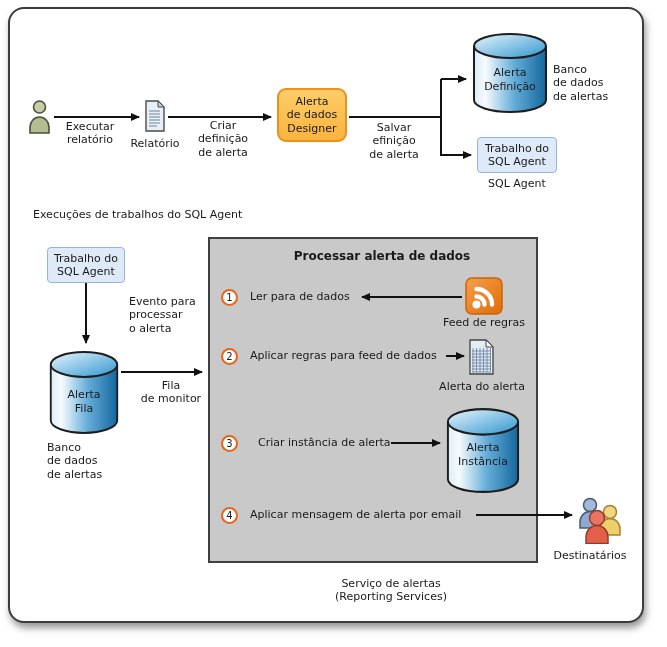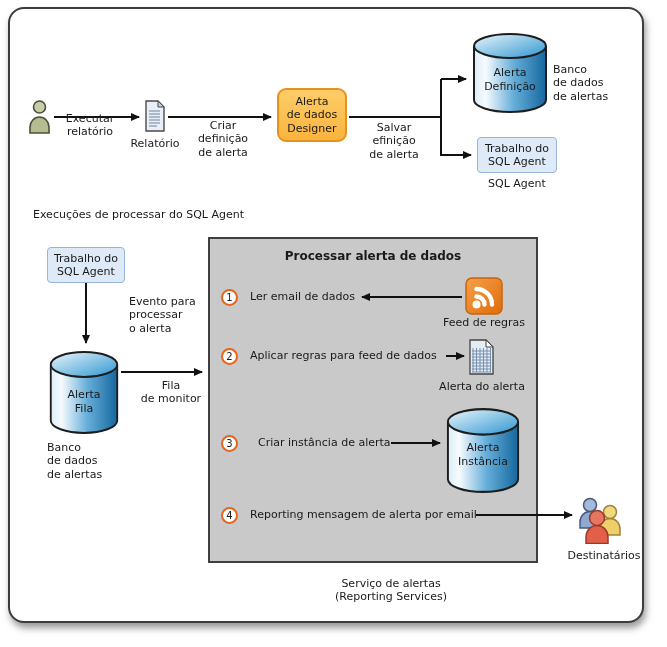--- a/index.html
+++ b/index.html
@@ -15,21 +15,21 @@
     left:8px;top:7px;width:632px;height:612px;background:#ffffff;
     border:2px solid #3c3c3c;border-radius:16px;
     box-shadow:2px 5px 7px rgba(70,70,70,0.55);
     z-index:0;
   }
   .panel{
     left:208px;top:237px;width:330px;height:326px;
     background:#c9c9c9;border:2px solid #3f3f3f;box-sizing:border-box;
     z-index:1;
   }
-  .panel-title{font-weight:bold;font-size:12px;}
+  .panel-title{font-weight:bold;font-size:12px;margin-left:9px;}
   .obox{
     left:277px;top:88px;width:70px;height:54px;
     background:linear-gradient(#fdcd68,#fab43e);
     border:2px solid #e8921e;border-radius:9px;box-sizing:border-box;
     display:flex;align-items:center;justify-content:center;z-index:3;
   }
   .bbox{
     background:#deeaf8;border:1.5px solid #94b4da;border-radius:4px;
     box-sizing:border-box;display:flex;align-items:center;justify-content:center;
     z-index:3;
@@ -95,21 +95,21 @@
     <path d="M446,356 H464" marker-end="url(#ah)"></path>
     <path d="M391,443 H440" marker-end="url(#ah)"></path>
     <path d="M476,515 H572" marker-end="url(#ah)"></path>
   </g>
 </svg>
 
 <svg class="abs icon" style="left:28px;top:100px" width="23" height="34" viewBox="0 0 23 34">
   <path d="M2,33 v-6 a9.5,10 0 0 1 19,0 v6 z" fill="#b4bd92" stroke="#4c4f39" stroke-width="1.6"></path>
   <circle cx="11.5" cy="7" r="6" fill="#c6cda8" stroke="#4c4f39" stroke-width="1.6"></circle>
 </svg>
-<div class="abs lbl c txt" style="left:56px;top:112px;width:68px">Executar
+<div class="abs lbl c txt" style="left:56px;top:120px;width:68px">Executar
 relatório</div>
 
 <svg class="abs icon" style="left:145px;top:100px" width="20" height="32" viewBox="0 0 20 32">
   <path d="M1,1 H13 L19,7 V31 H1 Z" fill="#e9eff6" stroke="#4a4a4a" stroke-width="1.4"></path>
   <path d="M13,1 V7 H19 Z" fill="#c3d2e2" stroke="#4a4a4a" stroke-width="1"></path>
   <g stroke="#8296ac" stroke-width="1.2">
     <path d="M4,11 H15"></path>
       <path d="M4,14 H15"></path>
       <path d="M4,17 H15"></path>
     <path d="M4,20 H15"></path>
@@ -144,21 +144,21 @@
 <div class="abs lbl txt" style="left:553px;top:63px">Banco
 de dados
 de alertas</div>
 
 <div class="abs bbox" style="left:477px;top:137px;width:80px;height:36px">
   <div class="lbl c">Trabalho do
 SQL Agent</div>
 </div>
 <div class="abs lbl c txt" style="left:477px;top:177px;width:80px">SQL Agent</div>
 
-<div class="abs lbl txt" style="left:33px;top:208px">Execuções de processar do SQL Agent</div>
+<div class="abs lbl txt" style="left:33px;top:208px">Execuções de trabalhos do SQL Agent</div>
 
 <div class="abs bbox" style="left:47px;top:247px;width:78px;height:36px">
   <div class="lbl c">Trabalho do
 SQL Agent</div>
 </div>
 <div class="abs lbl txt" style="left:129px;top:295px">Evento para
 processar
 o alerta</div>
 
 <div class="abs cyl" style="left:48px;top:350px;width:72px;height:85px">
@@ -173,36 +173,36 @@
 de dados
 de alertas</div>
 <div class="abs lbl c txt" style="left:135px;top:379px;width:72px">Fila
 de monitor</div>
 
 <div class="abs lbl c panel-title txt" style="left:208px;top:249px;width:330px">Processar alerta de dados</div>
 
 <div class="abs stepnum" style="left:221px;top:289px">
     <span>1</span>
   </div>
-<div class="abs lbl txt" style="left:250px;top:290px;white-space:nowrap">Ler email de dados</div>
+<div class="abs lbl txt" style="left:250px;top:290px;white-space:nowrap">Ler para de dados</div>
 
 <div class="abs stepnum" style="left:221px;top:348px">
     <span>2</span>
   </div>
 <div class="abs lbl txt" style="left:250px;top:349px;white-space:nowrap">Aplicar regras para feed de dados</div>
 
 <div class="abs stepnum" style="left:221px;top:435px">
     <span>3</span>
   </div>
 <div class="abs lbl txt" style="left:258px;top:436px;white-space:nowrap">Criar instância de alerta</div>
 
 <div class="abs stepnum" style="left:221px;top:507px">
     <span>4</span>
   </div>
-<div class="abs lbl txt" style="left:250px;top:508px;white-space:nowrap">Reporting mensagem de alerta por email</div>
+<div class="abs lbl txt" style="left:250px;top:508px;white-space:nowrap">Aplicar mensagem de alerta por email</div>
 
 <svg class="abs icon" style="left:465px;top:277px" width="38" height="38" viewBox="0 0 38 38">
   <rect x="1" y="1" width="36" height="36" rx="6" fill="url(#rssGrad)" stroke="#c8640a" stroke-width="1.5"></rect>
   <circle cx="11.5" cy="27.5" r="4" fill="#fff"></circle>
   <path d="M11.5,19.5 A8,8 0 0 1 19.5,27.5" stroke="#fff" stroke-width="4.4" fill="none" stroke-linecap="round"></path>
   <path d="M11.5,12 A15.5,15.5 0 0 1 27,27.5" stroke="#fff" stroke-width="4.4" fill="none" stroke-linecap="round"></path>
 </svg>
 <div class="abs lbl c txt" style="left:434px;top:316px;width:100px">Feed de regras</div>
 
 <svg class="abs icon" style="left:469px;top:339px" width="25" height="36" viewBox="0 0 25 36">
@@ -237,16 +237,16 @@
 </div>
 
 <svg class="abs icon" style="left:577px;top:496px" width="44" height="48" viewBox="0 0 44 48">
   <path d="M3,32 v-6 a10,10.5 0 0 1 20,0 v6 z" fill="#8faad0" stroke="#47597a" stroke-width="1.5"></path>
   <circle cx="13" cy="9" r="6.5" fill="#a3bad9" stroke="#47597a" stroke-width="1.5"></circle>
   <path d="M23,39 v-6 a10,10.5 0 0 1 20,0 v6 z" fill="#edd06a" stroke="#a3823c" stroke-width="1.5"></path>
   <circle cx="33" cy="16" r="6.5" fill="#f0d87e" stroke="#a3823c" stroke-width="1.5"></circle>
   <path d="M9,47.5 v-6.5 a11,11.5 0 0 1 22,0 v6.5 z" fill="#e2604a" stroke="#993a28" stroke-width="1.5"></path>
   <circle cx="20" cy="22" r="7.5" fill="#e77560" stroke="#993a28" stroke-width="1.5"></circle>
 </svg>
-<div class="abs lbl c txt" style="left:554px;top:549px;width:100px">Destinatários</div>
+<div class="abs lbl c txt" style="left:540px;top:549px;width:100px">Destinatários</div>
 
 <div class="abs lbl c txt" style="left:291px;top:577px;width:200px">Serviço de alertas
 (Reporting Services)</div>
 
 </body></html>

